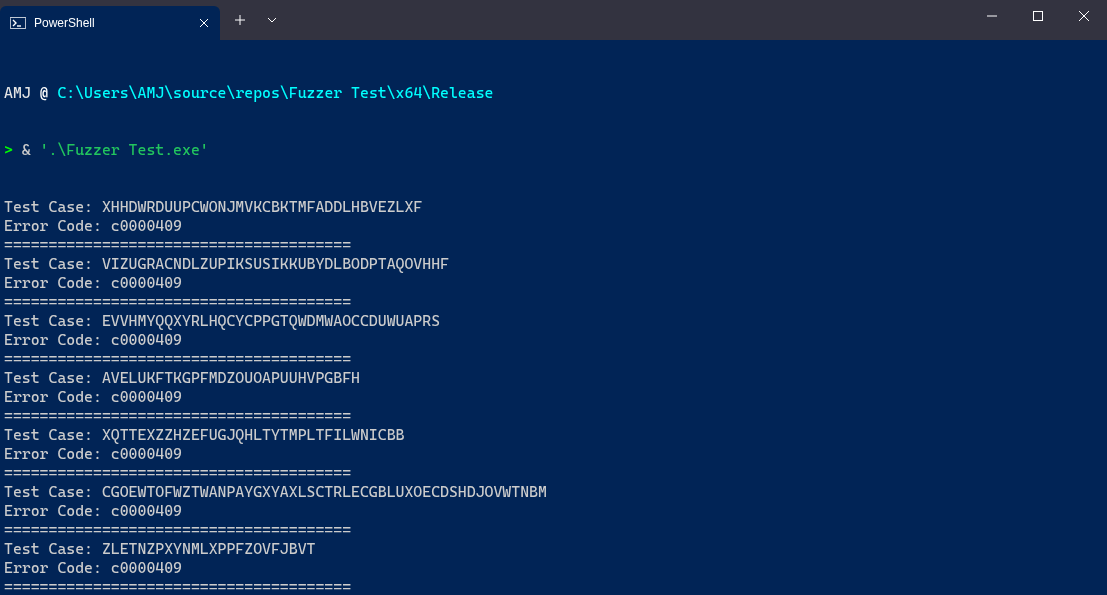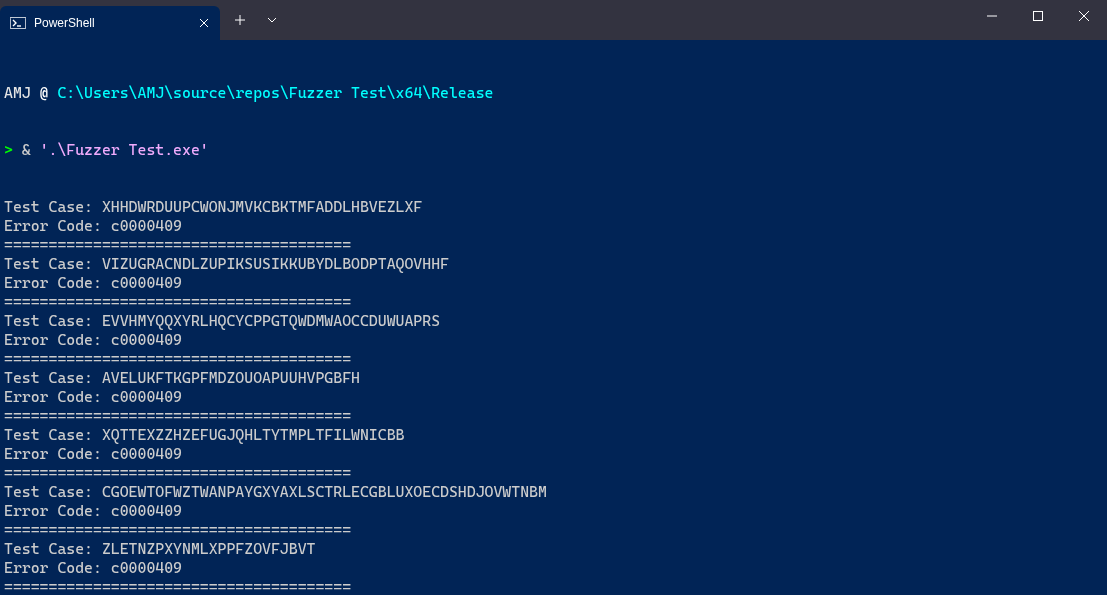--- a/index.html
+++ b/index.html
@@ -107,21 +107,21 @@
       white-space: pre;
       overflow: hidden;
     }
     .line {
       display: block;
     }
     .user { color: #e5e5e5; }
     .at { color: #ffffff; }
     .path { color: #00ffff; }
     .prompt { color: #00ff00; }
-    .cmd { color: #f0abfc; }
+    .cmd { color: #22c55e; }
     .output { color: #cccccc; }
   </style>
 </head>
 <body>
 
 <div class="titlebar">
   <div class="titlebar-left">
     <div class="tab">
       <span class="tab-icon">
         <svg width="16" height="16" viewBox="0 0 16 16">

